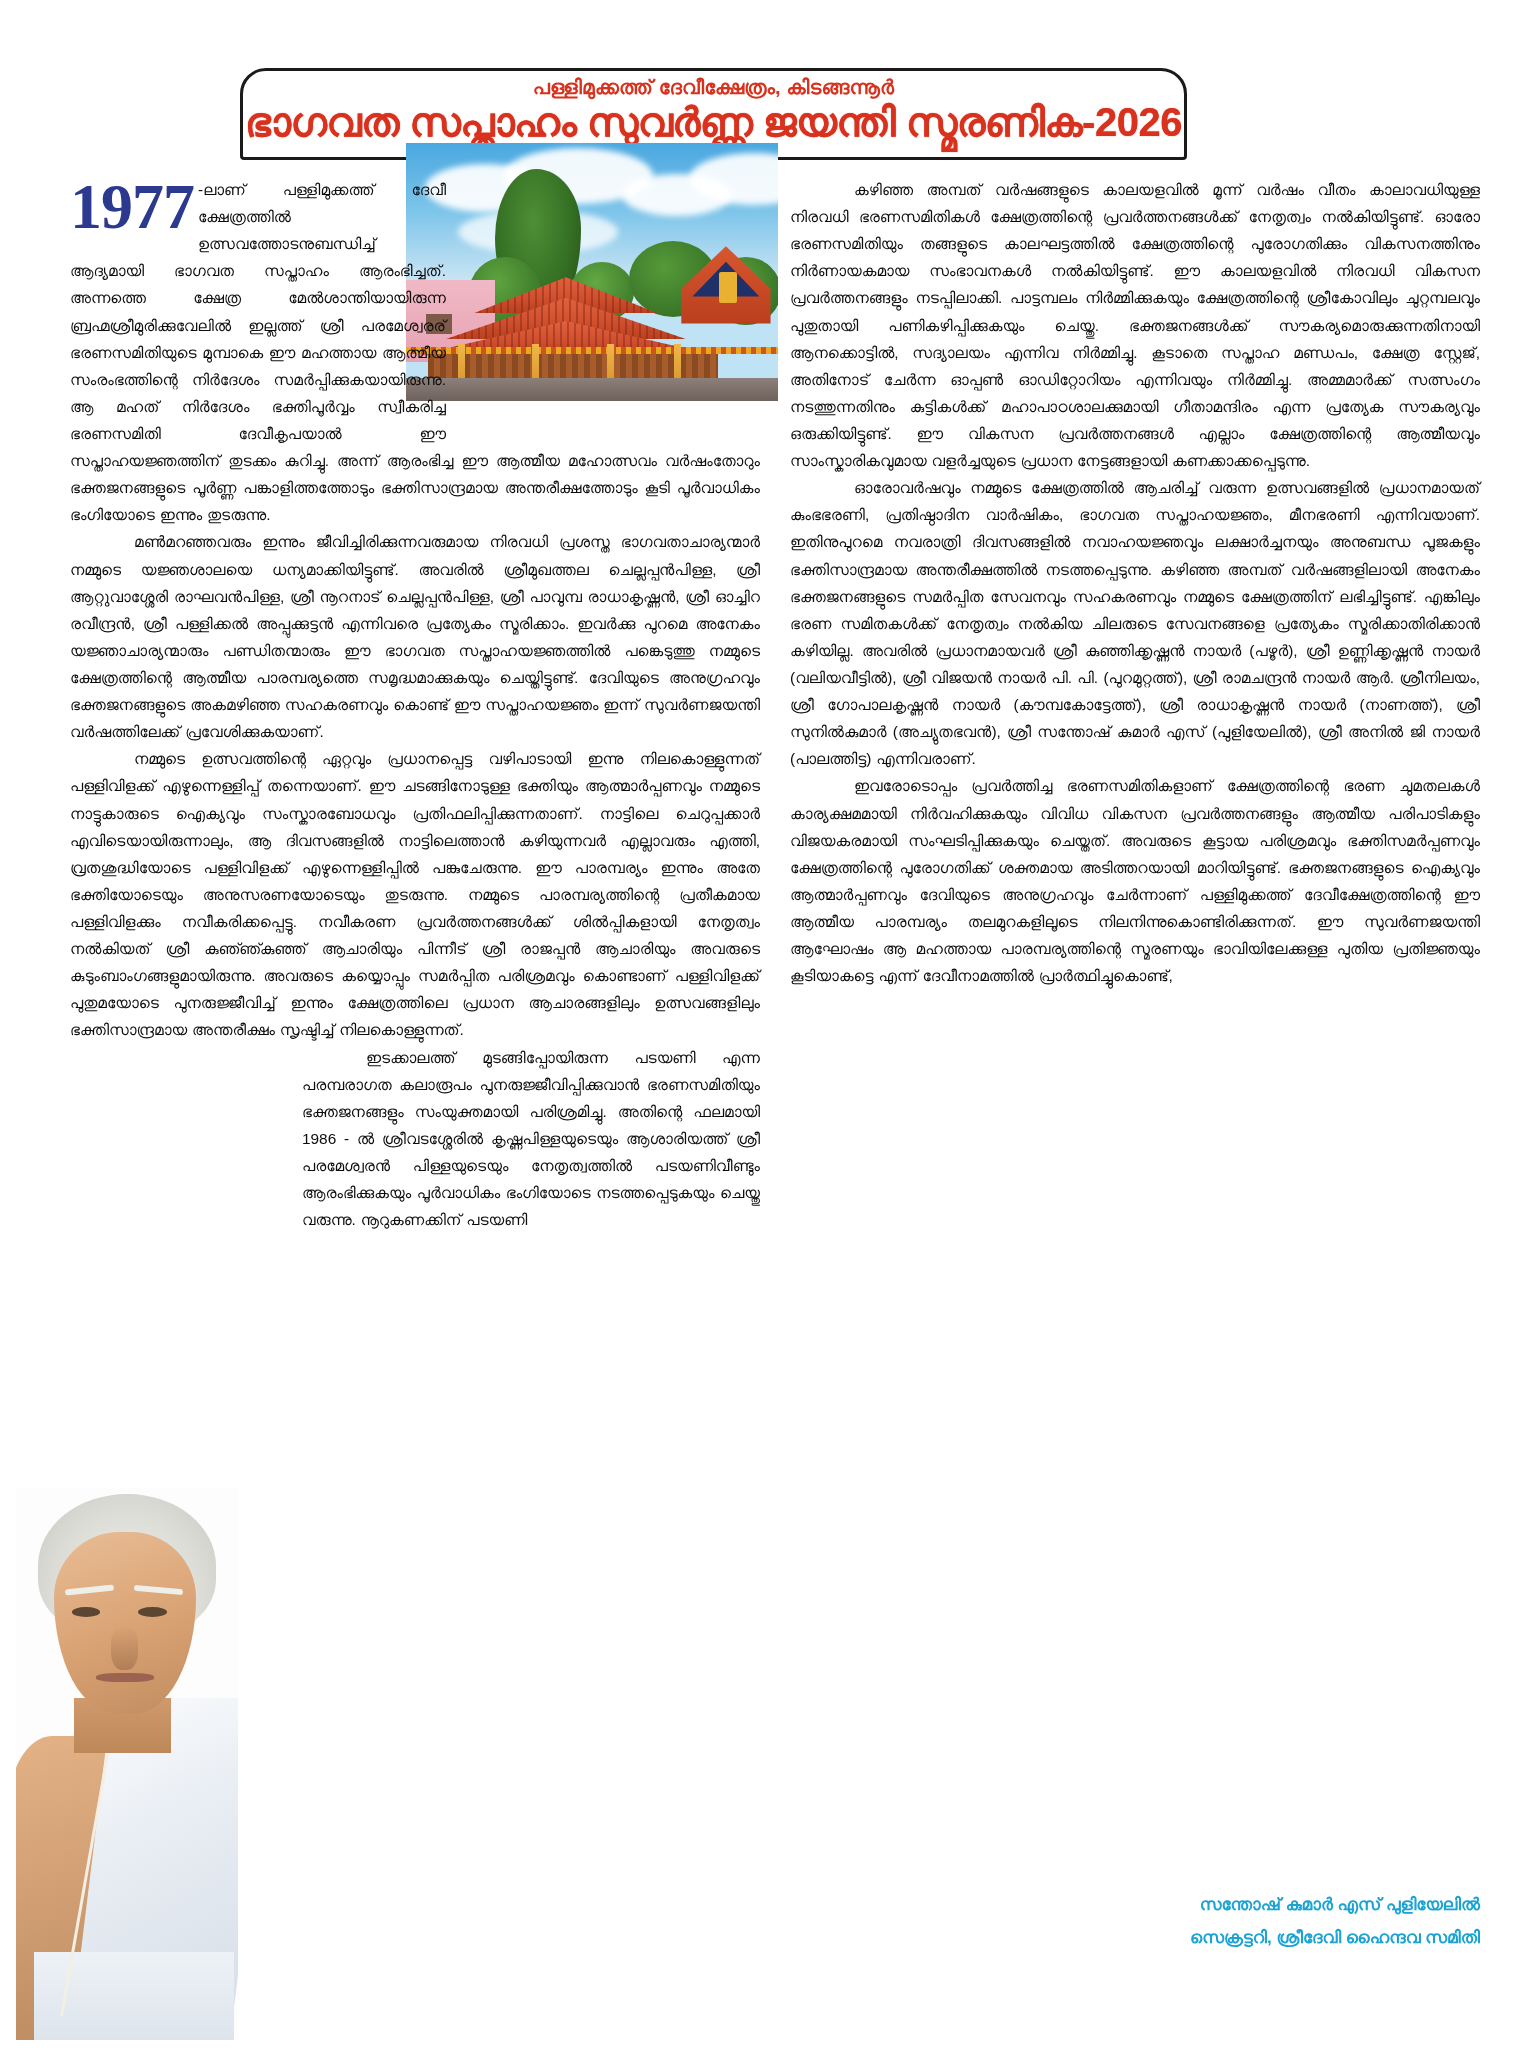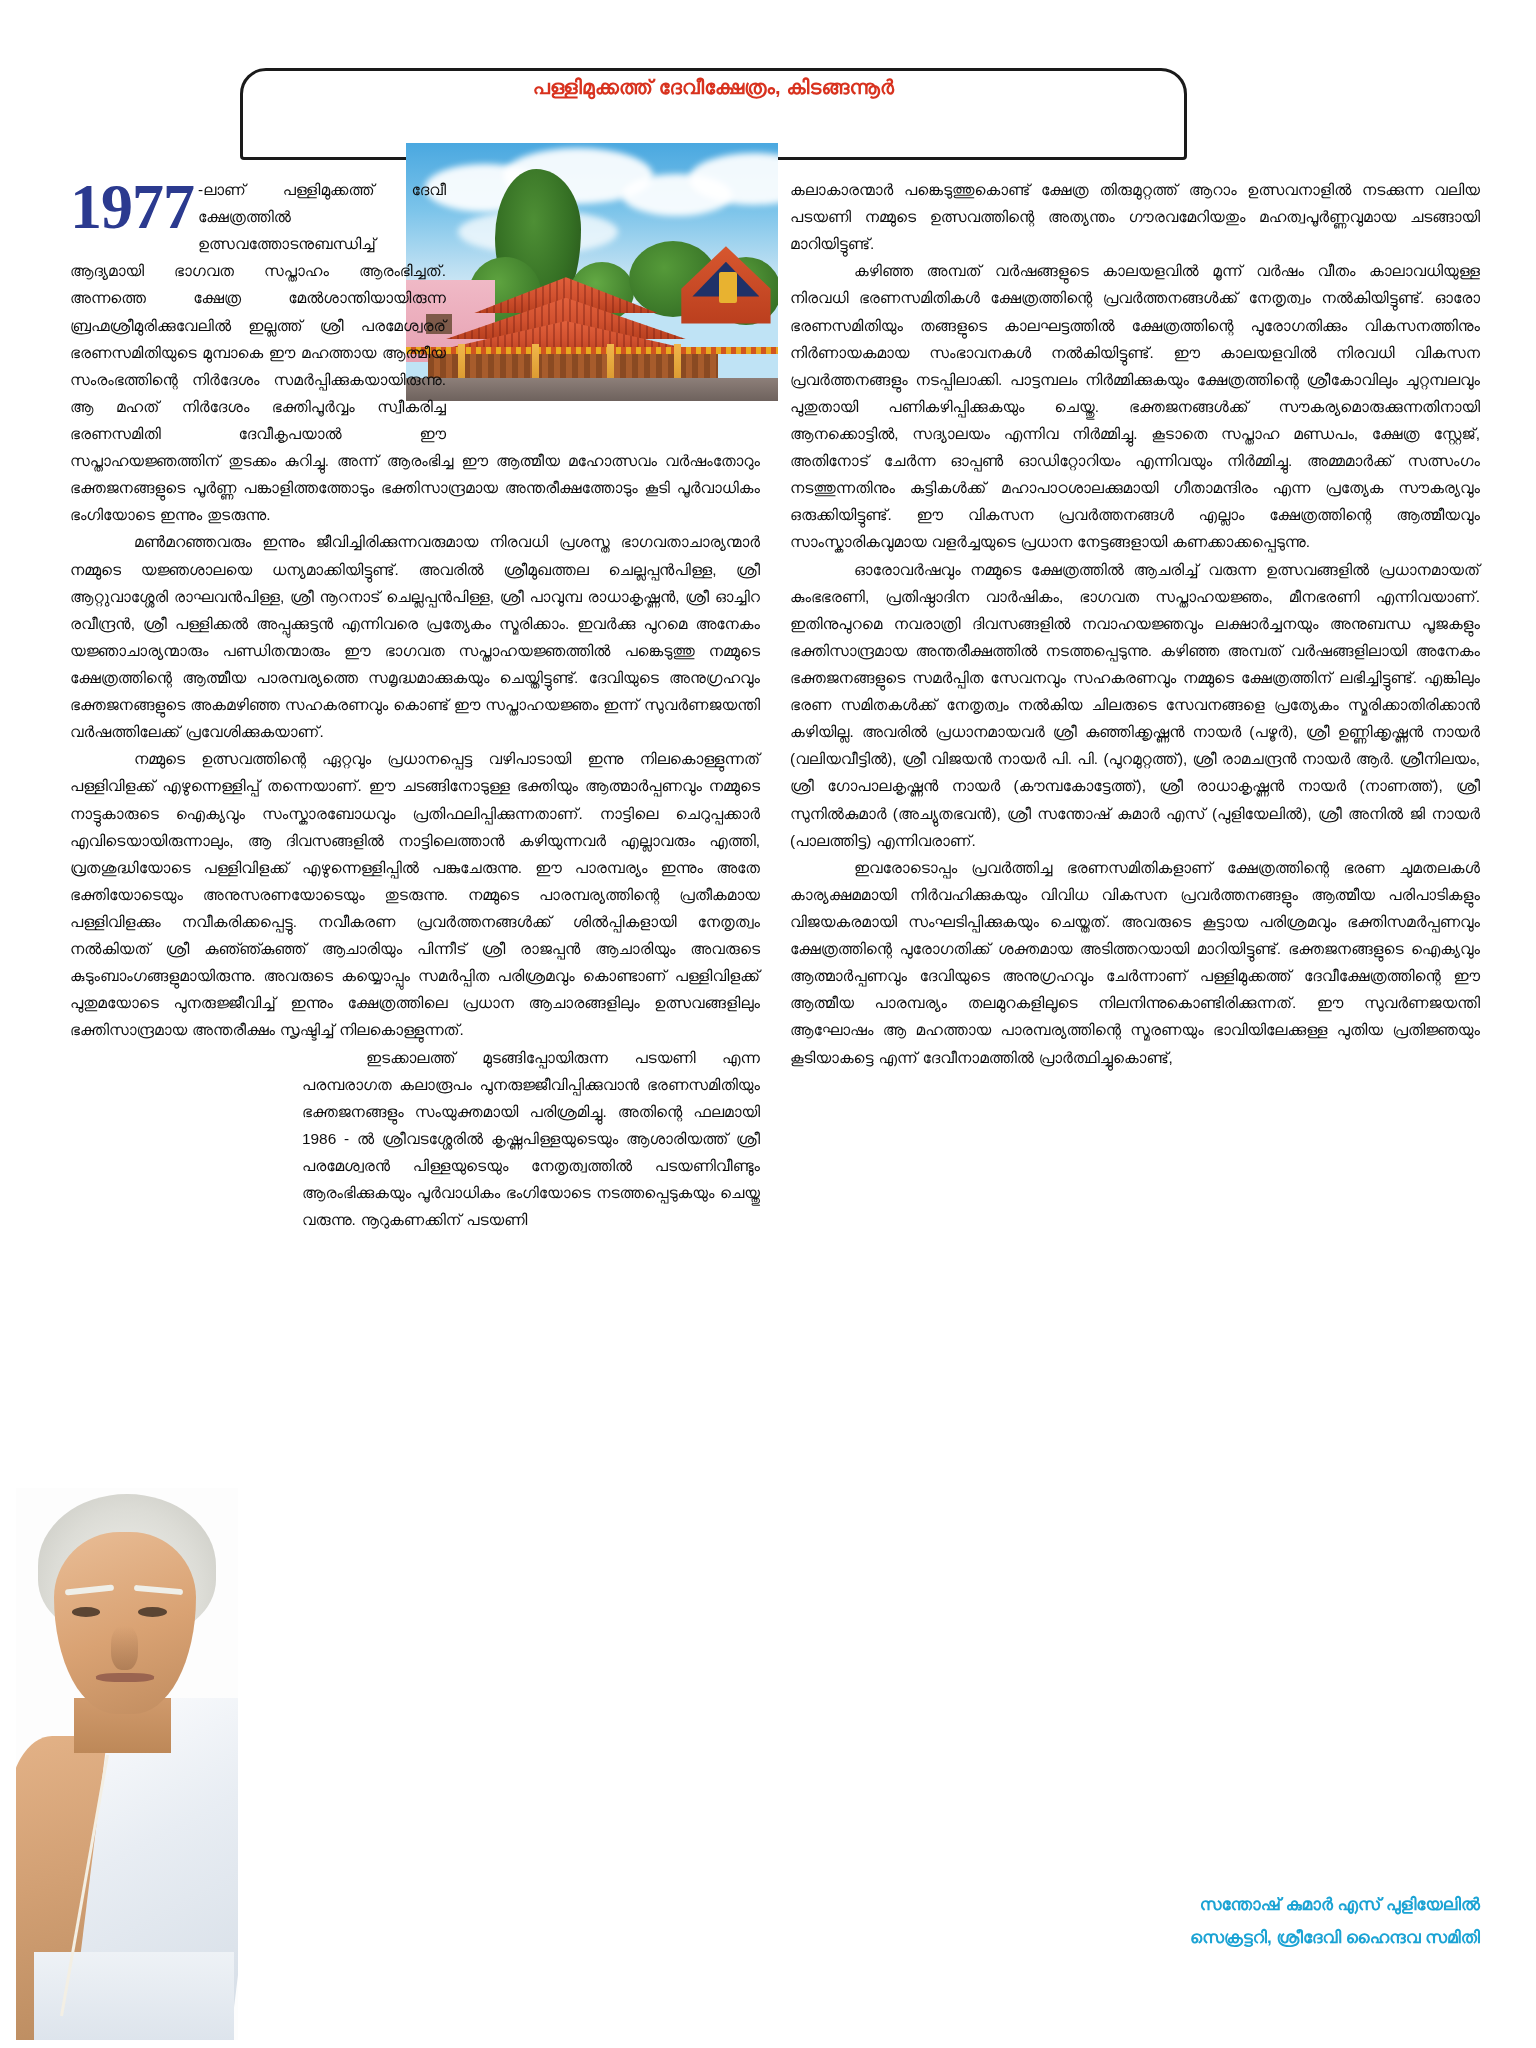--- a/index.html
+++ b/index.html
@@ -283,20 +283,21 @@
     line-height:1.95;
   }
 </style>
 </head>
 <body>
 
 <div id="banner-wrap">
   <div class="banner-box">
     <div class="banner-inner">
       <div id="banner-subtitle">പള്ളിമുക്കത്ത് ദേവീക്ഷേത്രം, കിടങ്ങന്നൂർ</div>
+      <div id="banner-title">ഭാഗവത സപ്താഹം സുവർണ്ണ ജയന്തി സ്മരണിക-2026</div>
     </div>
   </div>
 </div>
 
 <div id="temple-photo">
   <div class="sky"></div>
   <div class="cloud c1"></div>
   <div class="cloud c2"></div>
   <div class="cloud c3"></div>
   <div class="cloud c4"></div>
@@ -346,21 +347,20 @@
     <span id="dropnum">1977</span>
     <p class="para noind">-ലാണ് പള്ളിമുക്കത്ത് ദേവീ ക്ഷേത്രത്തിൽ ഉത്സവത്തോടനുബന്ധിച്ച് ആദ്യമായി ഭാഗവത സപ്താഹം ആരംഭിച്ചത്. അന്നത്തെ ക്ഷേത്ര മേൽശാന്തിയായിരുന്ന ബ്രഹ്മശ്രീമുരിക്കുവേലിൽ ഇല്ലത്ത് ശ്രീ പരമേശ്വരര് ഭരണസമിതിയുടെ മുമ്പാകെ ഈ മഹത്തായ ആത്മീയ സംരംഭത്തിന്റെ നിർദേശം സമർപ്പിക്കുകയായിരുന്നു. ആ മഹത് നിർദേശം ഭക്തിപൂർവ്വം സ്വീകരിച്ച ഭരണസമിതി ദേവീകൃപയാൽ ഈ സപ്താഹയജ്ഞത്തിന് തുടക്കം കുറിച്ചു. അന്ന് ആരംഭിച്ച ഈ ആത്മീയ മഹോത്സവം വർഷംതോറും ഭക്തജനങ്ങളുടെ പൂർണ്ണ പങ്കാളിത്തത്തോടും ഭക്തിസാന്ദ്രമായ അന്തരീക്ഷത്തോടും കൂടി പൂർവാധികം ഭംഗിയോടെ ഇന്നും തുടരുന്നു.</p>
     <p class="para">മൺമറഞ്ഞവരും ഇന്നും ജീവിച്ചിരിക്കുന്നവരുമായ നിരവധി പ്രശസ്ത ഭാഗവതാചാര്യന്മാർ നമ്മുടെ യജ്ഞശാലയെ ധന്യമാക്കിയിട്ടുണ്ട്. അവരിൽ ശ്രീമുഖത്തല ചെല്ലപ്പൻപിള്ള, ശ്രീ ആറ്റുവാശ്ശേരി രാഘവൻപിള്ള, ശ്രീ നൂറനാട് ചെല്ലപ്പൻപിള്ള, ശ്രീ പാവുമ്പ രാധാകൃഷ്ണൻ, ശ്രീ ഓച്ചിറ രവീന്ദ്രൻ, ശ്രീ പള്ളിക്കൽ അപ്പുക്കുട്ടൻ എന്നിവരെ പ്രത്യേകം സ്മരിക്കാം. ഇവർക്കു പുറമെ അനേകം യജ്ഞാചാര്യന്മാരും പണ്ഡിതന്മാരും ഈ ഭാഗവത സപ്താഹയജ്ഞത്തിൽ പങ്കെടുത്തു നമ്മുടെ ക്ഷേത്രത്തിന്റെ ആത്മീയ പാരമ്പര്യത്തെ സമൃദ്ധമാക്കുകയും ചെയ്തിട്ടുണ്ട്. ദേവിയുടെ അനുഗ്രഹവും ഭക്തജനങ്ങളുടെ അകമഴിഞ്ഞ സഹകരണവും കൊണ്ട് ഈ സപ്താഹയജ്ഞം ഇന്ന് സുവർണജയന്തി വർഷത്തിലേക്ക് പ്രവേശിക്കുകയാണ്.</p>
     <p class="para">നമ്മുടെ ഉത്സവത്തിന്റെ ഏറ്റവും പ്രധാനപ്പെട്ട വഴിപാടായി ഇന്നു നിലകൊള്ളുന്നത് പള്ളിവിളക്ക് എഴുന്നെള്ളിപ്പ് തന്നെയാണ്. ഈ ചടങ്ങിനോടുള്ള ഭക്തിയും ആത്മാർപ്പണവും നമ്മുടെ നാട്ടുകാരുടെ ഐക്യവും സംസ്കാരബോധവും പ്രതിഫലിപ്പിക്കുന്നതാണ്. നാട്ടിലെ ചെറുപ്പക്കാർ എവിടെയായിരുന്നാലും, ആ ദിവസങ്ങളിൽ നാട്ടിലെത്താൻ കഴിയുന്നവർ എല്ലാവരും എത്തി, വ്രതശുദ്ധിയോടെ പള്ളിവിളക്ക് എഴുന്നെള്ളിപ്പിൽ പങ്കുചേരുന്നു. ഈ പാരമ്പര്യം ഇന്നും അതേ ഭക്തിയോടെയും അനുസരണയോടെയും തുടരുന്നു. നമ്മുടെ പാരമ്പര്യത്തിന്റെ പ്രതീകമായ പള്ളിവിളക്കും നവീകരിക്കപ്പെട്ടു. നവീകരണ പ്രവർത്തനങ്ങൾക്ക് ശിൽപ്പികളായി നേതൃത്വം നൽകിയത് ശ്രീ കുഞ്ഞ്കുഞ്ഞ് ആചാരിയും പിന്നീട് ശ്രീ രാജപ്പൻ ആചാരിയും അവരുടെ കുടുംബാംഗങ്ങളുമായിരുന്നു. അവരുടെ കയ്യൊപ്പും സമർപ്പിത പരിശ്രമവും കൊണ്ടാണ് പള്ളിവിളക്ക് പുതുമയോടെ പുനരുജ്ജീവിച്ച് ഇന്നും ക്ഷേത്രത്തിലെ പ്രധാന ആചാരങ്ങളിലും ഉത്സവങ്ങളിലും ഭക്തിസാന്ദ്രമായ അന്തരീക്ഷം സൃഷ്ടിച്ച് നിലകൊള്ളുന്നത്.</p>
     <div class="wrap-portrait"></div>
     <p class="para">ഇടക്കാലത്ത് മുടങ്ങിപ്പോയിരുന്ന പടയണി എന്ന പരമ്പരാഗത കലാരൂപം പുനരുജ്ജീവിപ്പിക്കുവാൻ ഭരണസമിതിയും ഭക്തജനങ്ങളും സംയുക്തമായി പരിശ്രമിച്ചു. അതിന്റെ ഫലമായി 1986 - ൽ ശ്രീവടശ്ശേരിൽ കൃഷ്ണപിള്ളയുടെയും ആശാരിയത്ത് ശ്രീ പരമേശ്വരൻ പിള്ളയുടെയും നേതൃത്വത്തിൽ പടയണിവീണ്ടും ആരംഭിക്കുകയും പൂർവാധികം ഭംഗിയോടെ നടത്തപ്പെടുകയും ചെയ്തു വരുന്നു. നൂറുകണക്കിന് പടയണി</p>
   </div>
 
   <div class="col" id="col-right">
     <div class="wrap-photo-right"></div>
-    <p class="para noind">കലാകാരന്മാർ പങ്കെടുത്തുകൊണ്ട് ക്ഷേത്ര തിരുമുറ്റത്ത് ആറാം ഉത്സവനാളിൽ നടക്കുന്ന വലിയ പടയണി നമ്മുടെ ഉത്സവത്തിന്റെ അത്യന്തം ഗൗരവമേറിയതും മഹത്വപൂർണ്ണവുമായ ചടങ്ങായി മാറിയിട്ടുണ്ട്.</p>
     <p class="para">കഴിഞ്ഞ അമ്പത് വർഷങ്ങളുടെ കാലയളവിൽ മൂന്ന് വർഷം വീതം കാലാവധിയുള്ള നിരവധി ഭരണസമിതികൾ ക്ഷേത്രത്തിന്റെ പ്രവർത്തനങ്ങൾക്ക് നേതൃത്വം നൽകിയിട്ടുണ്ട്. ഓരോ ഭരണസമിതിയും തങ്ങളുടെ കാലഘട്ടത്തിൽ ക്ഷേത്രത്തിന്റെ പുരോഗതിക്കും വികസനത്തിനും നിർണായകമായ സംഭാവനകൾ നൽകിയിട്ടുണ്ട്. ഈ കാലയളവിൽ നിരവധി വികസന പ്രവർത്തനങ്ങളും നടപ്പിലാക്കി. പാട്ടമ്പലം നിർമ്മിക്കുകയും ക്ഷേത്രത്തിന്റെ ശ്രീകോവിലും ചുറ്റമ്പലവും പുതുതായി പണികഴിപ്പിക്കുകയും ചെയ്തു. ഭക്തജനങ്ങൾക്ക് സൗകര്യമൊരുക്കുന്നതിനായി ആനക്കൊട്ടിൽ, സദ്യാലയം എന്നിവ നിർമ്മിച്ചു. കൂടാതെ സപ്താഹ മണ്ഡപം, ക്ഷേത്ര സ്റ്റേജ്, അതിനോട് ചേർന്ന ഓപ്പൺ ഓഡിറ്റോറിയം എന്നിവയും നിർമ്മിച്ചു. അമ്മമാർക്ക് സത്സംഗം നടത്തുന്നതിനും കുട്ടികൾക്ക് മഹാപാഠശാലക്കുമായി ഗീതാമന്ദിരം എന്ന പ്രത്യേക സൗകര്യവും ഒരുക്കിയിട്ടുണ്ട്. ഈ വികസന പ്രവർത്തനങ്ങൾ എല്ലാം ക്ഷേത്രത്തിന്റെ ആത്മീയവും സാംസ്കാരികവുമായ വളർച്ചയുടെ പ്രധാന നേട്ടങ്ങളായി കണക്കാക്കപ്പെടുന്നു.</p>
     <p class="para">ഓരോവർഷവും നമ്മുടെ ക്ഷേത്രത്തിൽ ആചരിച്ച് വരുന്ന ഉത്സവങ്ങളിൽ പ്രധാനമായത് കുംഭഭരണി, പ്രതിഷ്ഠാദിന വാർഷികം, ഭാഗവത സപ്താഹയജ്ഞം, മീനഭരണി എന്നിവയാണ്. ഇതിനുപുറമെ നവരാത്രി ദിവസങ്ങളിൽ നവാഹയജ്ഞവും ലക്ഷാർച്ചനയും അനുബന്ധ പൂജകളും ഭക്തിസാന്ദ്രമായ അന്തരീക്ഷത്തിൽ നടത്തപ്പെടുന്നു. കഴിഞ്ഞ അമ്പത് വർഷങ്ങളിലായി അനേകം ഭക്തജനങ്ങളുടെ സമർപ്പിത സേവനവും സഹകരണവും നമ്മുടെ ക്ഷേത്രത്തിന് ലഭിച്ചിട്ടുണ്ട്. എങ്കിലും ഭരണ സമിതകൾക്ക് നേതൃത്വം നൽകിയ ചിലരുടെ സേവനങ്ങളെ പ്രത്യേകം സ്മരിക്കാതിരിക്കാൻ കഴിയില്ല. അവരിൽ പ്രധാനമായവർ ശ്രീ കുഞ്ഞിക്കൃഷ്ണൻ നായർ (പഴൂർ), ശ്രീ ഉണ്ണിക്കൃഷ്ണൻ നായർ (വലിയവീട്ടിൽ), ശ്രീ വിജയൻ നായർ പി. പി. (പുറമുറ്റത്ത്), ശ്രീ രാമചന്ദ്രൻ നായർ ആർ. ശ്രീനിലയം, ശ്രീ ഗോപാലകൃഷ്ണൻ നായർ (കൗമ്പകോട്ടേത്ത്), ശ്രീ രാധാകൃഷ്ണൻ നായർ (നാണത്ത്), ശ്രീ സുനിൽകുമാർ (അച്യുതഭവൻ), ശ്രീ സന്തോഷ് കുമാർ എസ് (പുളിയേലിൽ), ശ്രീ അനിൽ ജി നായർ (പാലത്തിട്ട) എന്നിവരാണ്.</p>
     <p class="para">ഇവരോടൊപ്പം പ്രവർത്തിച്ച ഭരണസമിതികളാണ് ക്ഷേത്രത്തിന്റെ ഭരണ ചുമതലകൾ കാര്യക്ഷമമായി നിർവഹിക്കുകയും വിവിധ വികസന പ്രവർത്തനങ്ങളും ആത്മീയ പരിപാടികളും വിജയകരമായി സംഘടിപ്പിക്കുകയും ചെയ്തത്. അവരുടെ കൂട്ടായ പരിശ്രമവും ഭക്തിസമർപ്പണവും ക്ഷേത്രത്തിന്റെ പുരോഗതിക്ക് ശക്തമായ അടിത്തറയായി മാറിയിട്ടുണ്ട്. ഭക്തജനങ്ങളുടെ ഐക്യവും ആത്മാർപ്പണവും ദേവിയുടെ അനുഗ്രഹവും ചേർന്നാണ് പള്ളിമുക്കത്ത് ദേവീക്ഷേത്രത്തിന്റെ ഈ ആത്മീയ പാരമ്പര്യം തലമുറകളിലൂടെ നിലനിന്നുകൊണ്ടിരിക്കുന്നത്. ഈ സുവർണജയന്തി ആഘോഷം ആ മഹത്തായ പാരമ്പര്യത്തിന്റെ സ്മരണയും ഭാവിയിലേക്കുള്ള പുതിയ പ്രതിജ്ഞയും കൂടിയാകട്ടെ എന്ന് ദേവീനാമത്തിൽ പ്രാർത്ഥിച്ചുകൊണ്ട്,</p>
   </div>
 
 </div>
 
 <div id="signature">
   <div>സന്തോഷ് കുമാർ എസ് പുളിയേലിൽ</div>
   <div>സെക്രട്ടറി, ശ്രീദേവി ഹൈന്ദവ സമിതി</div>

